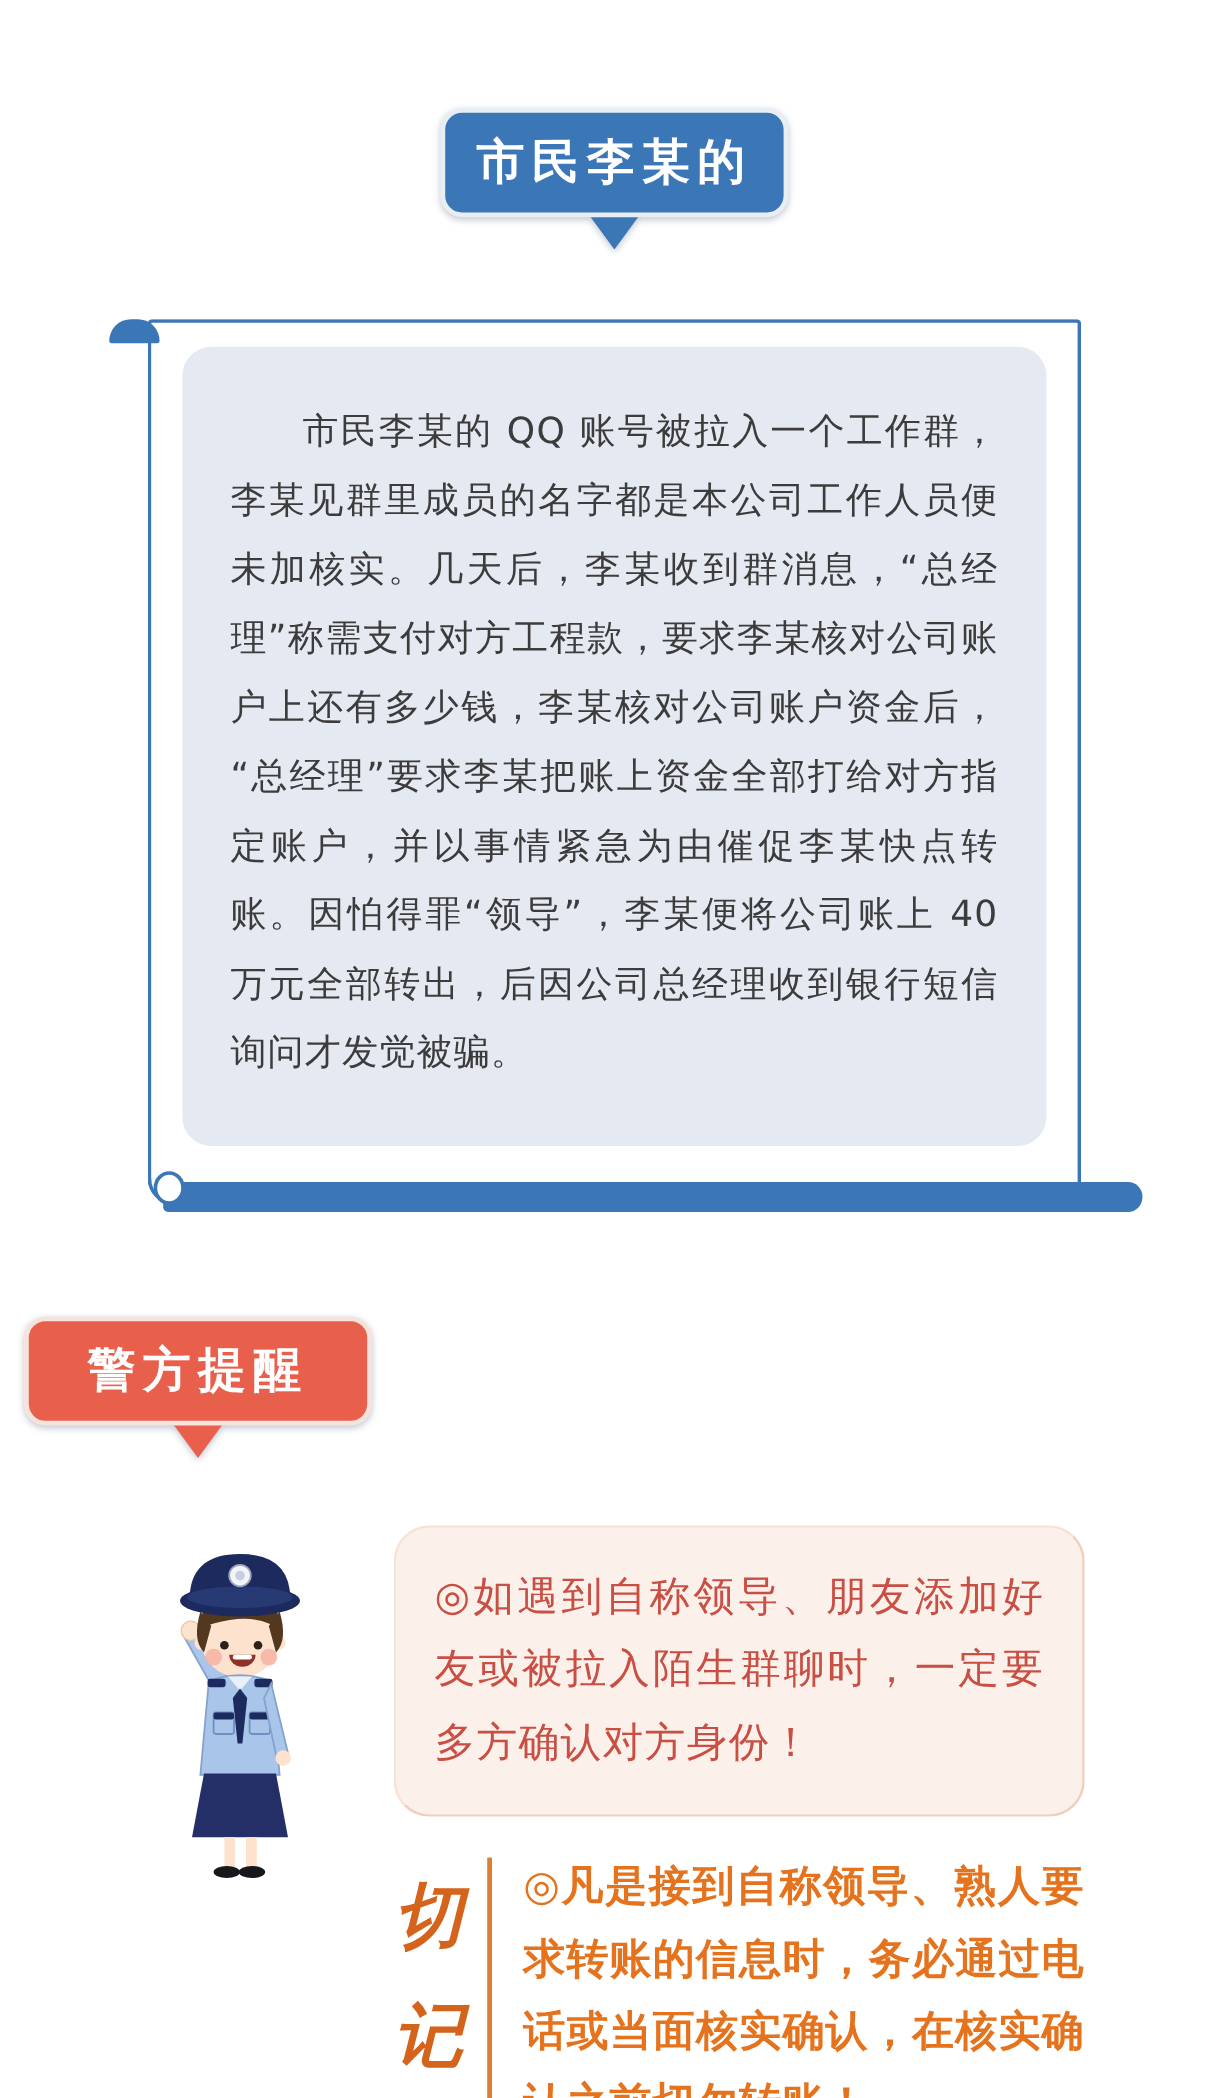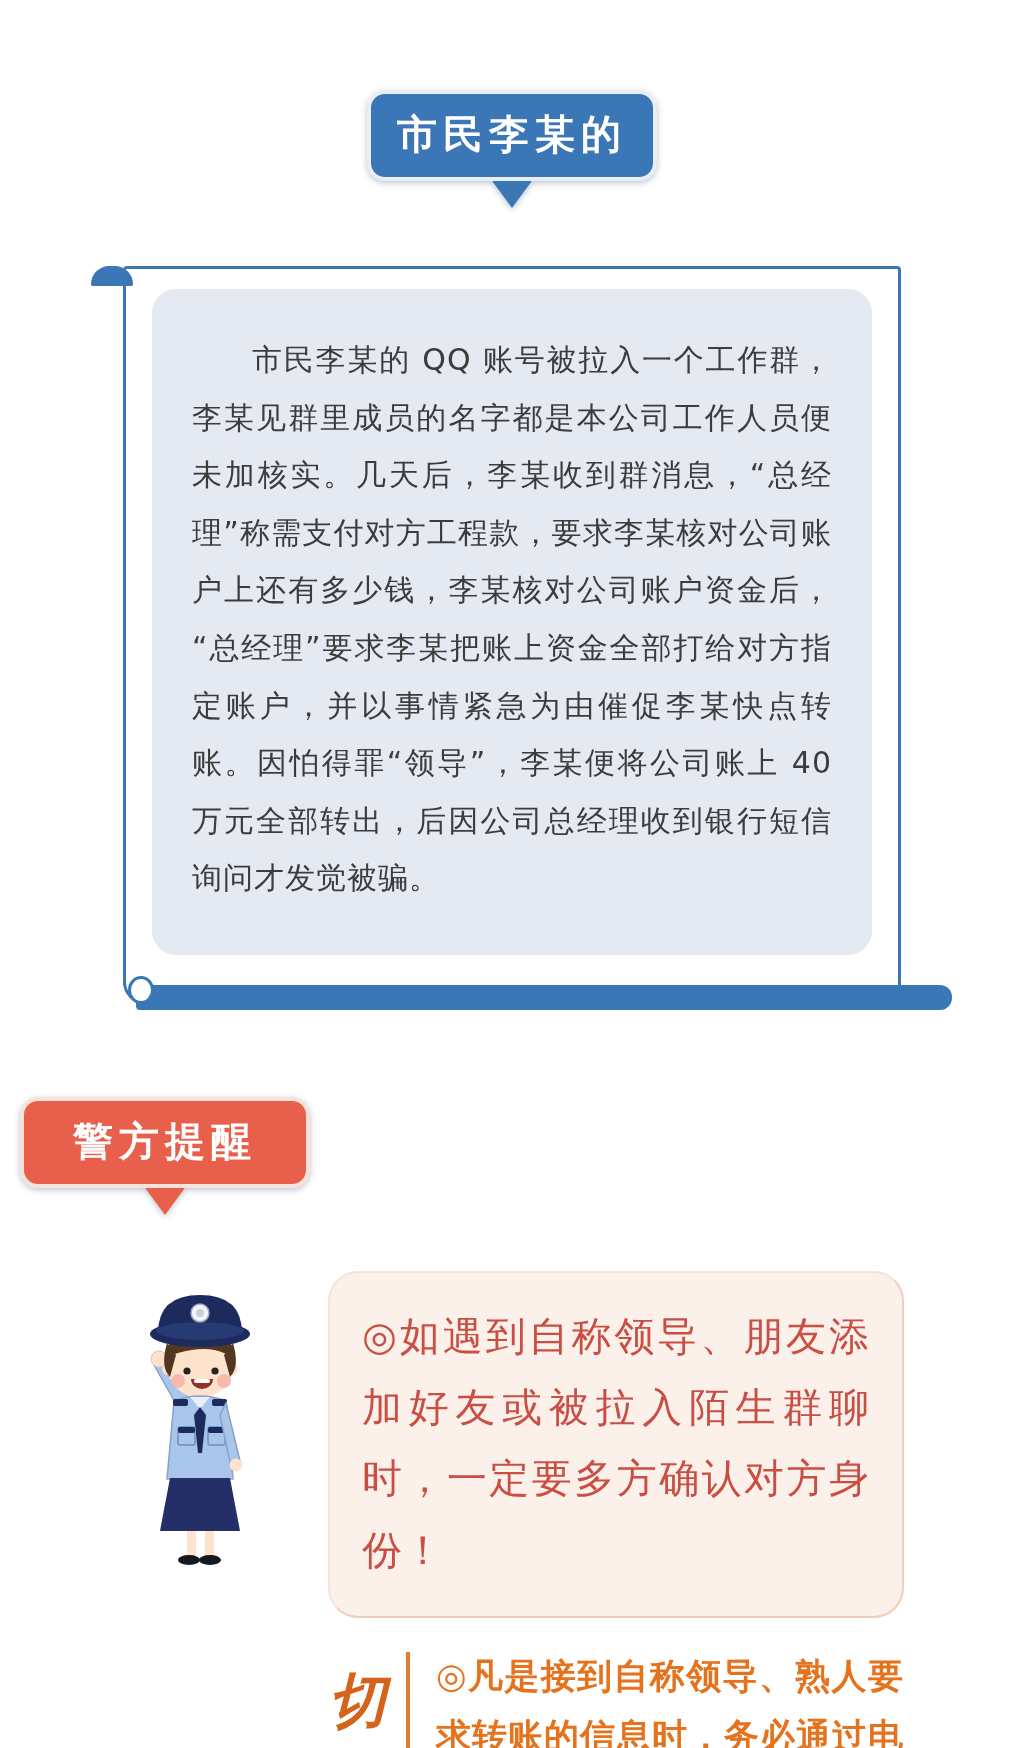--- a/index.html
+++ b/index.html
@@ -112,21 +112,21 @@
   .speech-bubble-tail {
     position: absolute; left: -28px; top: 88px;
     width: 0; height: 0;
     border-top: 10px solid transparent;
     border-bottom: 14px solid transparent;
     border-right: 30px solid #f9ead f;
     border-right-color: #f8e7da;
   }
   .speech-bubble-text {
     color: #c94f44;
-    font-size: 40px;
+    font-size: 34px;
     font-weight: 500;
     line-height: 1.78;
     letter-spacing: 1px;
     text-align: justify;
   }
 
   .remember-block {
     display: flex;
     align-items: stretch;
     margin-top: 28px;

